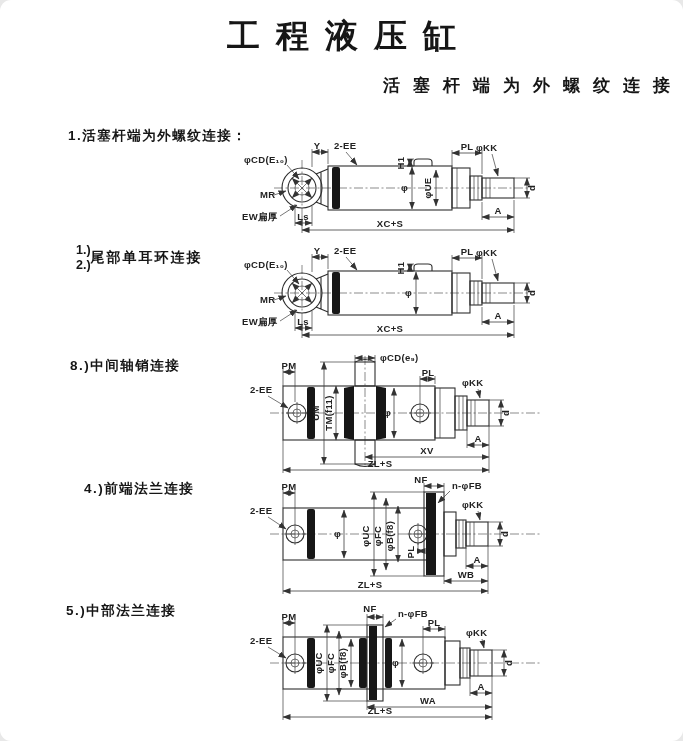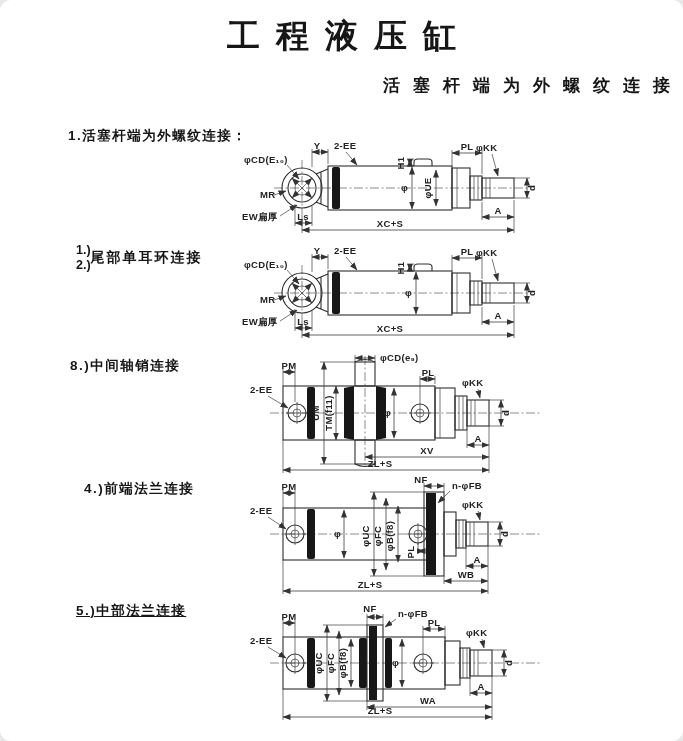--- a/index.html
+++ b/index.html
@@ -43,21 +43,21 @@
   <div class="sec2" style="top:243px;left:76px;">
     <span class="nums">
       <span>1.)</span>
       <span>2.)</span>
     </span>
     <span class="lbl2">尾部单耳环连接</span>
   </div>
 
   <div class="sec" style="top:357px;left:70px;">8.)中间轴销连接</div>
   <div class="sec" style="top:480px;left:66px;margin-left:18px;">4.)前端法兰连接</div>
-  <div class="sec" style="top:602px;left:76px;text-decoration:underline;">5.)中部法兰连接</div>
+  <div class="sec" style="top:602px;left:66px;">5.)中部法兰连接</div>
 
   <svg style="left:240px;top:136px;" width="320" height="108" viewBox="0 0 320 108">
     <g class="cl">
       <line x1="34" y1="52" x2="292" y2="52"></line>
         <line x1="62" y1="24" x2="62" y2="80"></line>
     </g>
     <g>
       <circle class="o" cx="62" cy="52" r="20"></circle>
         <circle class="o" cx="62" cy="52" r="14"></circle>
       <circle class="t" cx="62" cy="52" r="7"></circle>

